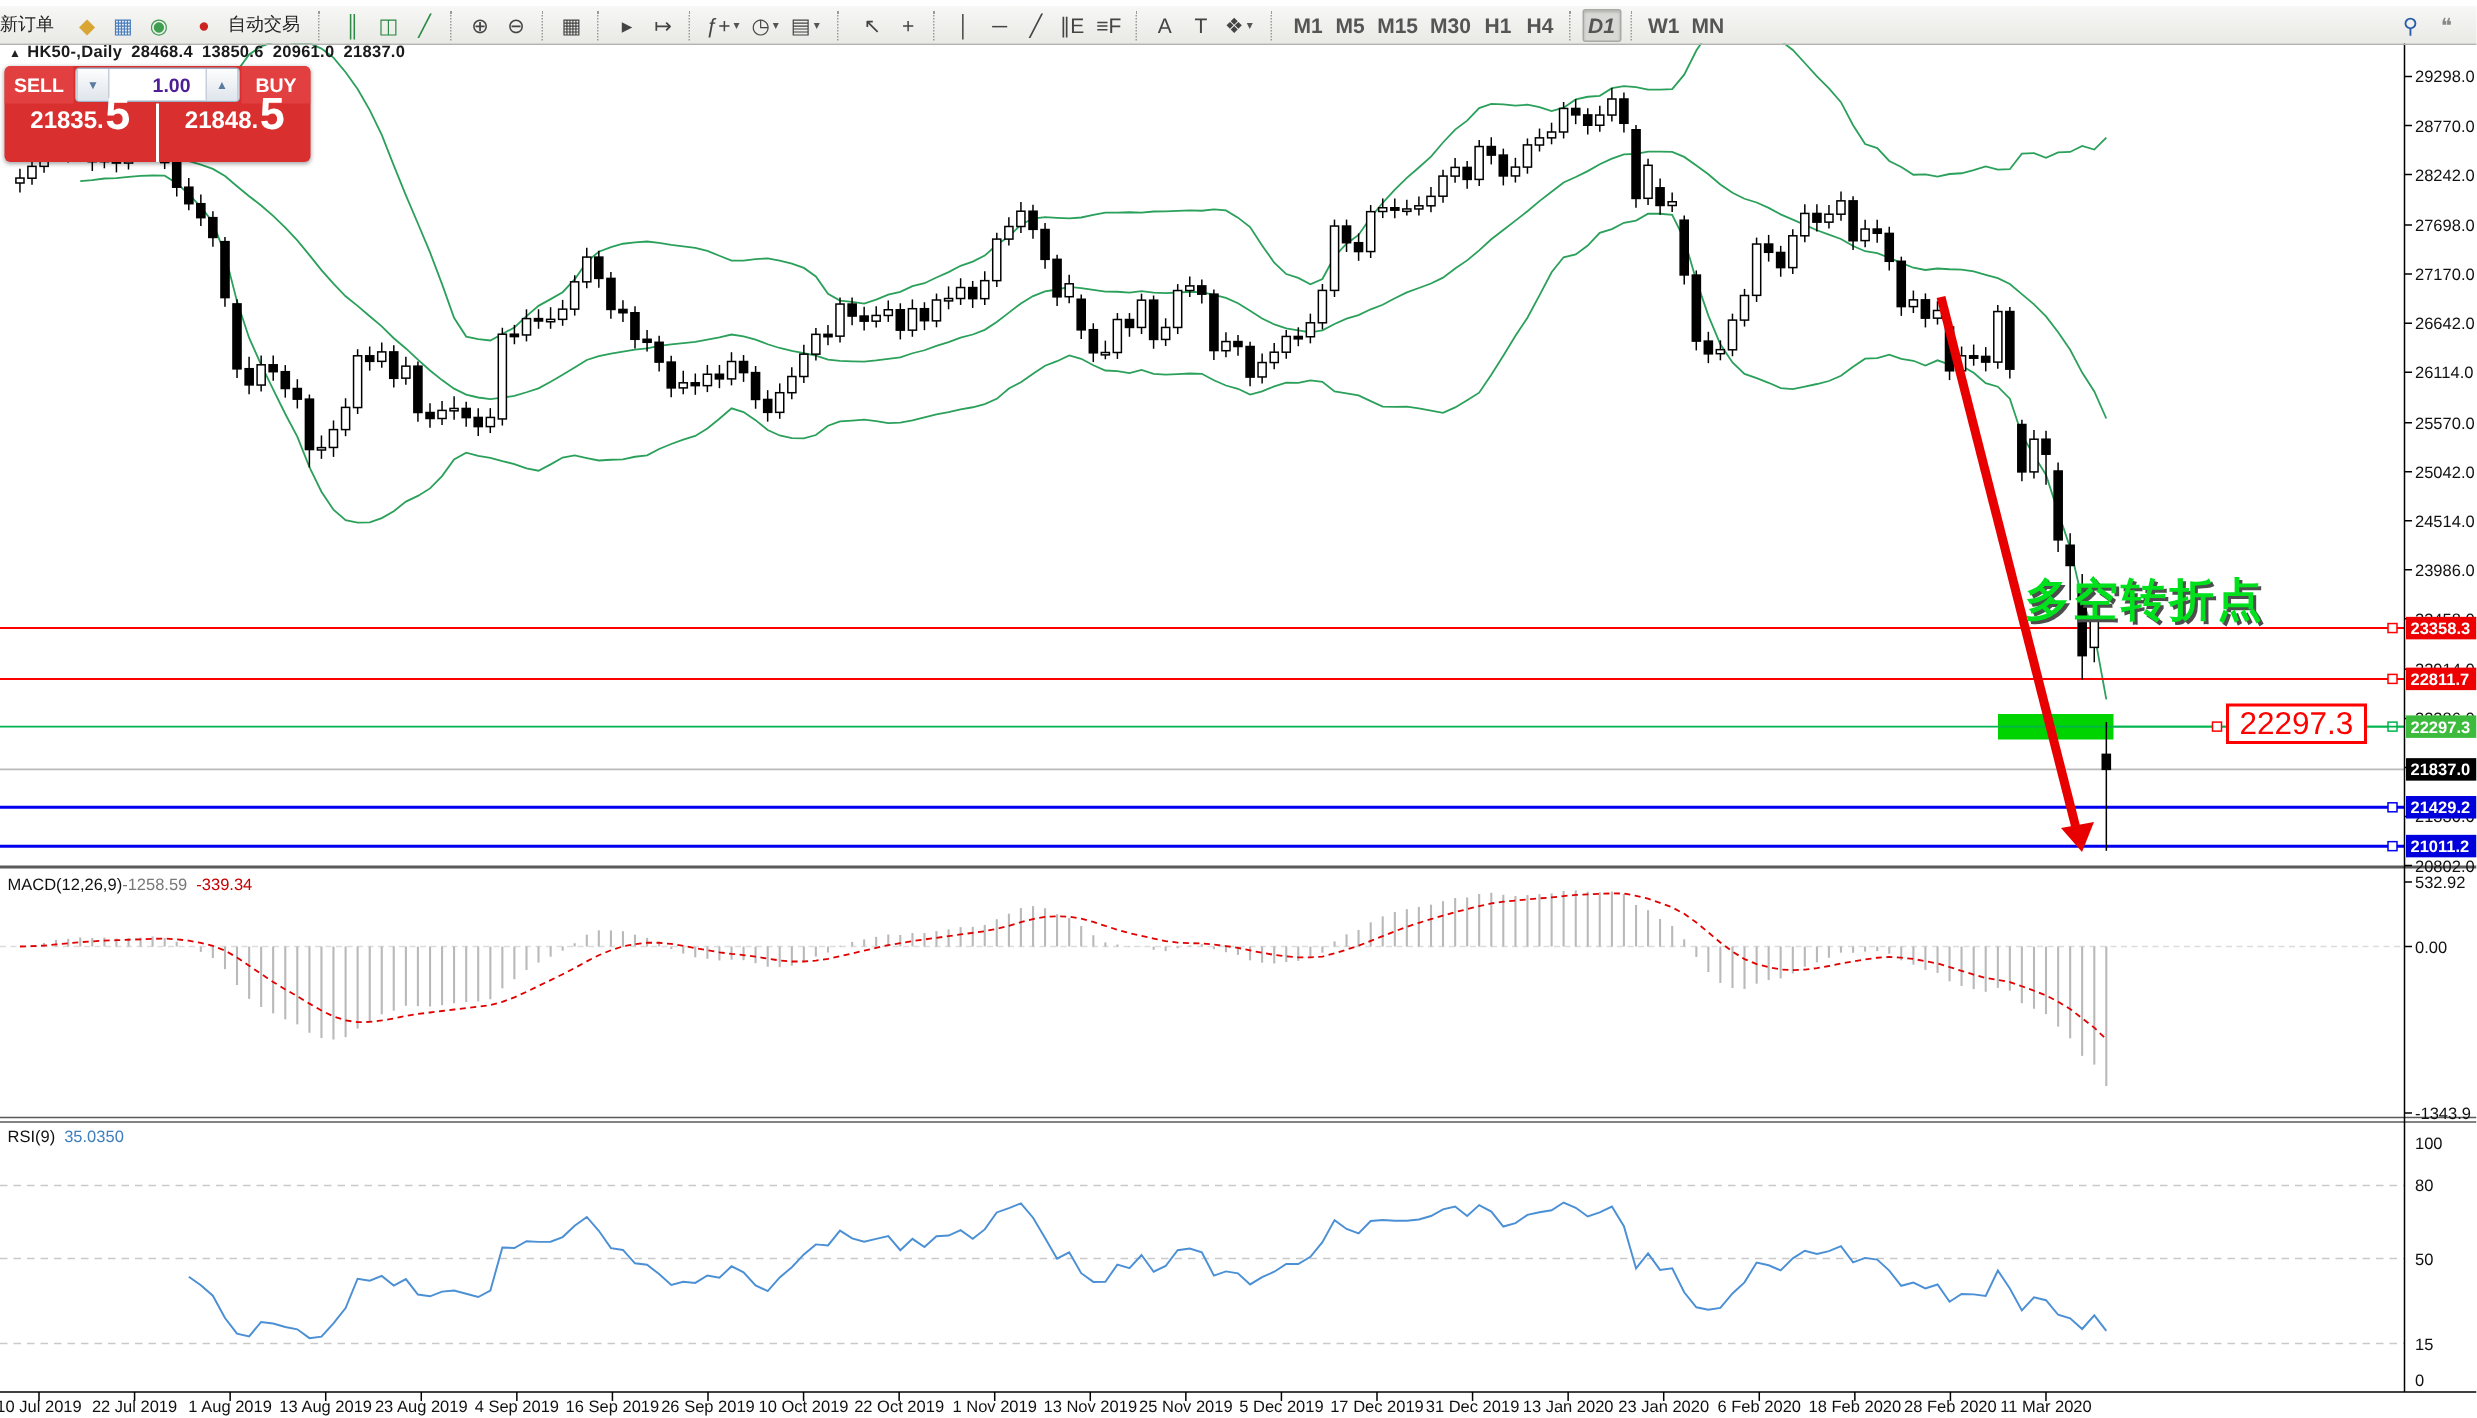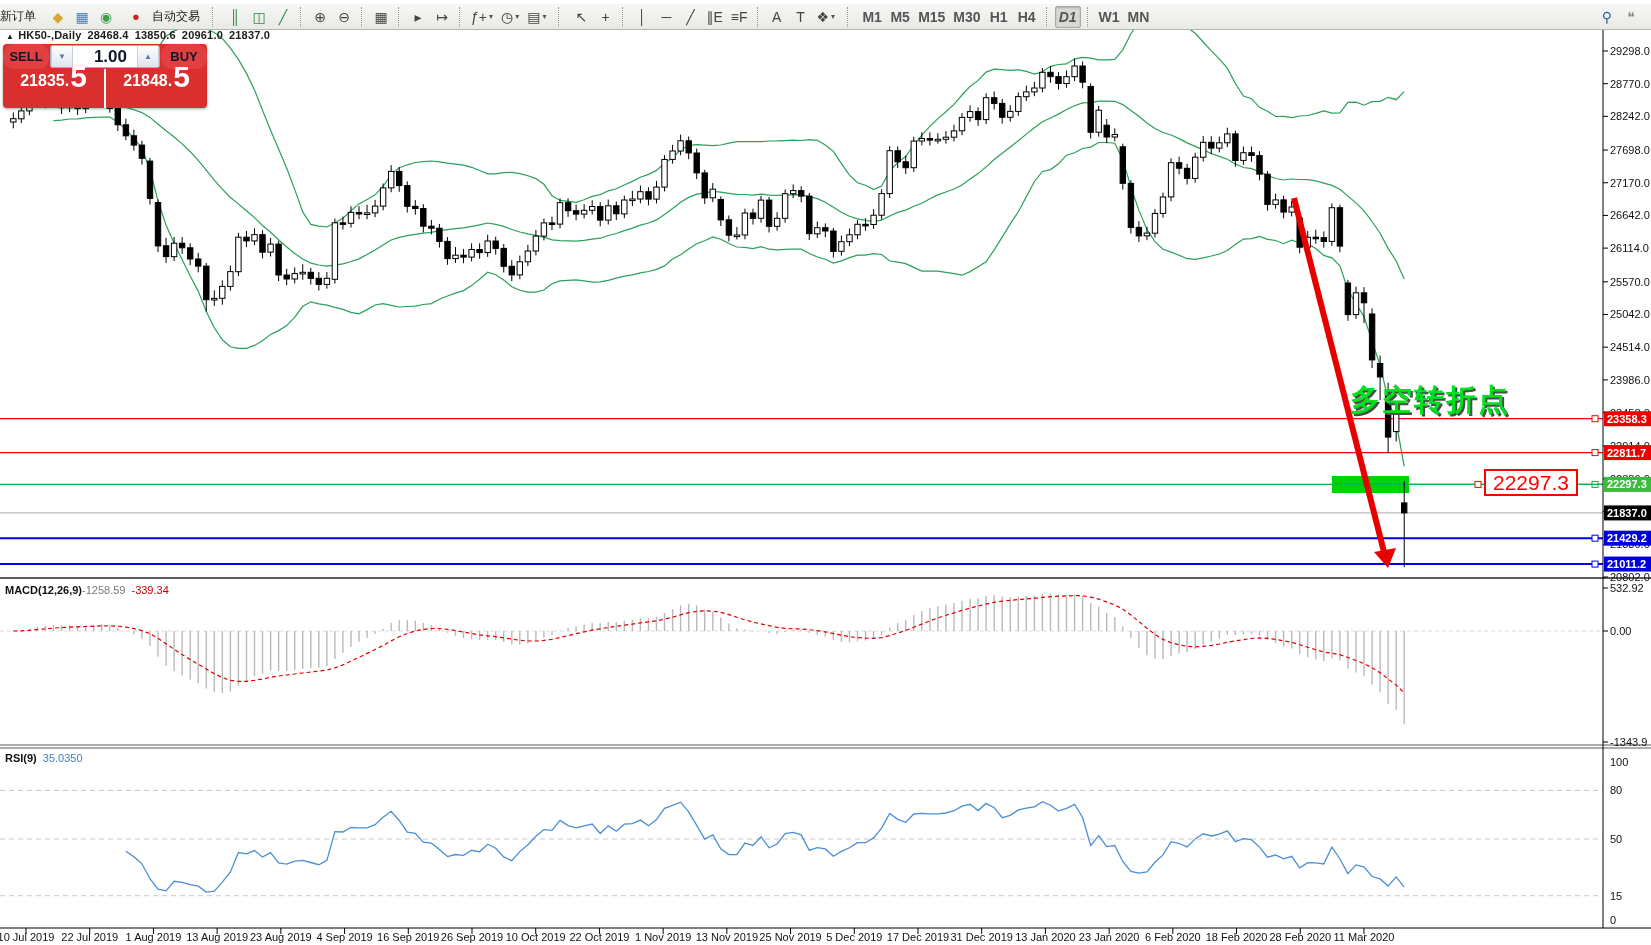--- a/index.html
+++ b/index.html
@@ -25,42 +25,42 @@
   .chart-title { position:absolute; left:6px; top:29px; z-index:10; font-size:11px;
     font-weight:bold; color:#1a1a1a; letter-spacing:.2px;}
   .chart-title .tri { font-size:8px; margin-right:4px; color:#222;}
   .chart-title span { margin-right:6px; }
   
   .trade-widget { position:absolute; left:3px; top:44px; width:204px; height:64px;
     z-index:20; border-radius:4px; overflow:hidden; background:#d92f2f;
     box-shadow:0 1px 3px rgba(0,0,0,.35); font-weight:bold;}
   .tw-row1 { display:flex; height:25px; }
   .tw-sell,.tw-buy { width:46px; display:flex; align-items:center; justify-content:center;
-    color:#0f172a; font-size:13px; background:#e24040;border-radius:11px;}
+    color:#ffffff; font-size:13px; background:#e24040;}
   .tw-vol { flex:1; display:flex; align-items:stretch; background:#fff;
     border:1px solid #9db0c4; border-radius:3px; margin:1px; }
   .tw-spin { width:22px; display:flex; align-items:center; justify-content:center;
     background:linear-gradient(#fdfdfd,#dfe5ec); color:#5a7aa0; font-size:8px;
     border-left:1px solid #c6cfda; border-right:1px solid #c6cfda;}
   .tw-vol .val { flex:1; display:flex; align-items:center; justify-content:flex-end;
-    padding-right:10px; font-size:17px; color:#0f172a; font-weight:bold;}
+    padding-right:10px; font-size:13px; color:#4c1d95; font-weight:bold;}
   .tw-row2 { display:flex; height:39px; }
   .tw-price { flex:1; display:flex; align-items:flex-end; justify-content:center;
     color:#fff; padding-bottom:17px;}
   .tw-price.left { border-right:2px solid #fff; }
   .p-small { font-size:16px; line-height:20px; }
   .p-big { font-size:30px; line-height:28px; margin-left:1px;}
   
   .cn-note { position:absolute; left:1350px; top:380px; z-index:12; font-size:30px;
     font-weight:bold; color:#00e11e; text-shadow:2px 2px 0 #4d4d4d; letter-spacing:2px;}
   .price-callout { position:absolute; left:1484px; top:469px; z-index:12; height:27px;
     line-height:23px; padding:0 7px; background:#fff; border:2px solid #ff0000;
     color:#ff0000; font-size:21px; }
   .ind-label { position:absolute; z-index:10; font-size:11px; color:#111; }
-  .ind-label b { font-weight:bold; }
+  .ind-label b { font-weight:normal; }
   .ind-label .v1 { color:#787878; margin-left:0; }
   .ind-label .v2 { color:#c40000; margin-left:6px; }
   .ind-label .vb { color:#3f7fbf; margin-left:6px; }
 </style>
 </head>
 <body>
 
 <div class="toolbar">
   <div class="tb-group" style="margin-left:-7px;">
     <span class="tb-btn textbtn">新订单</span>

